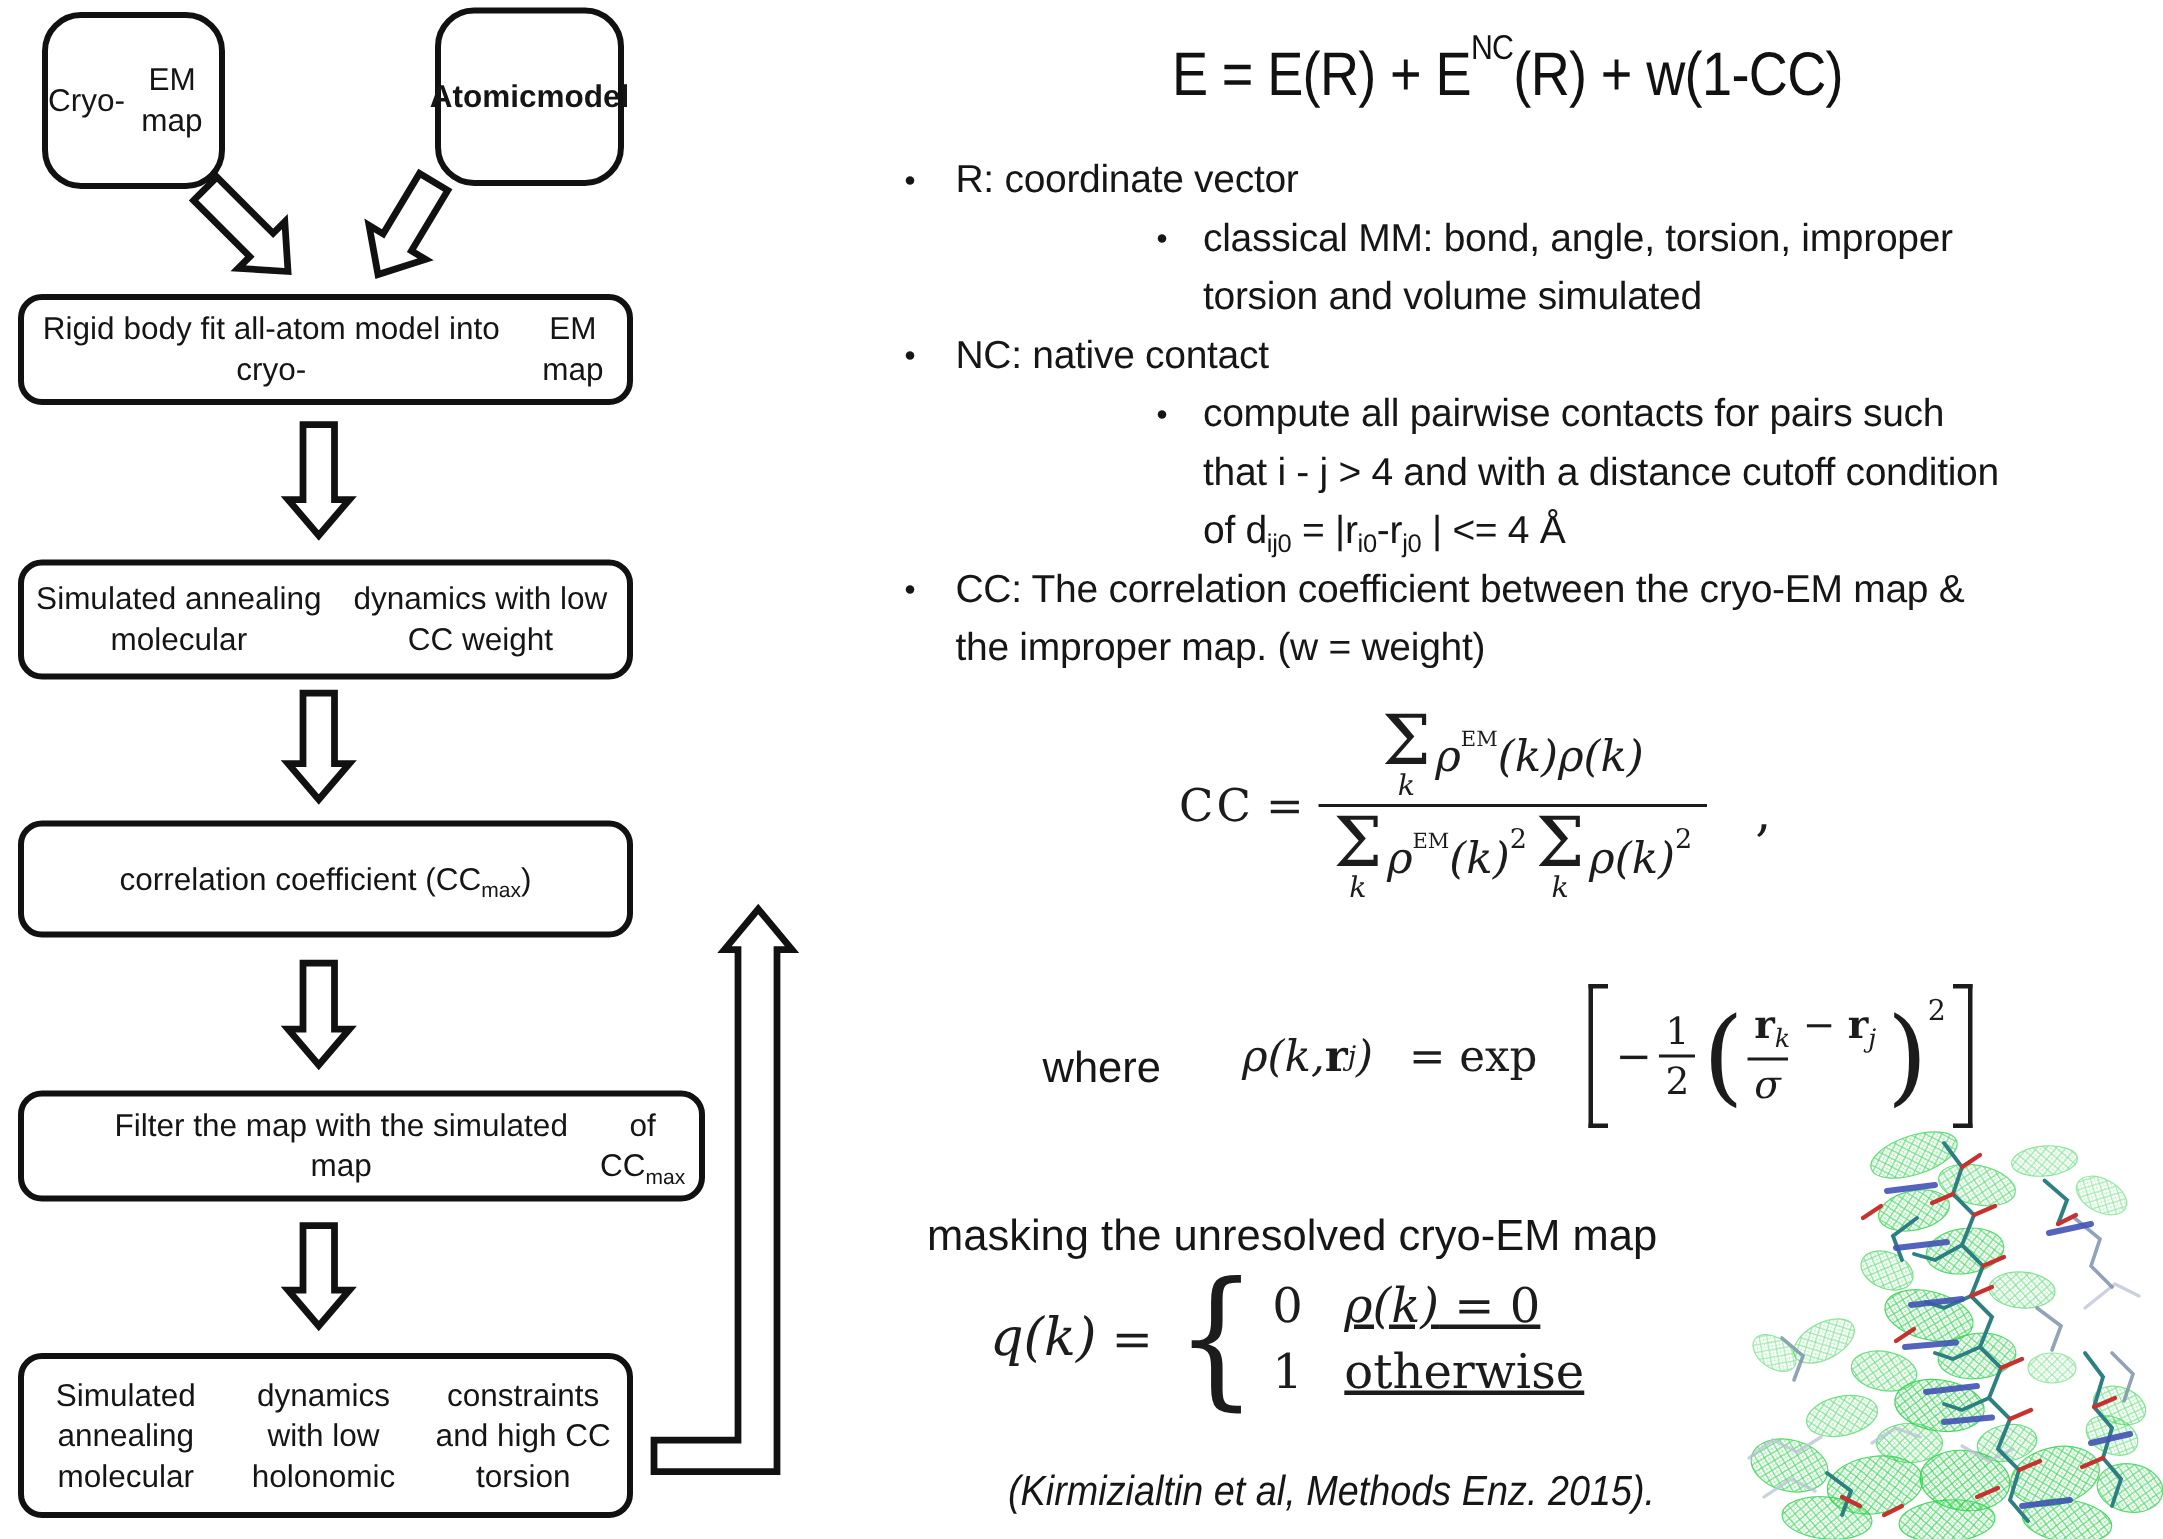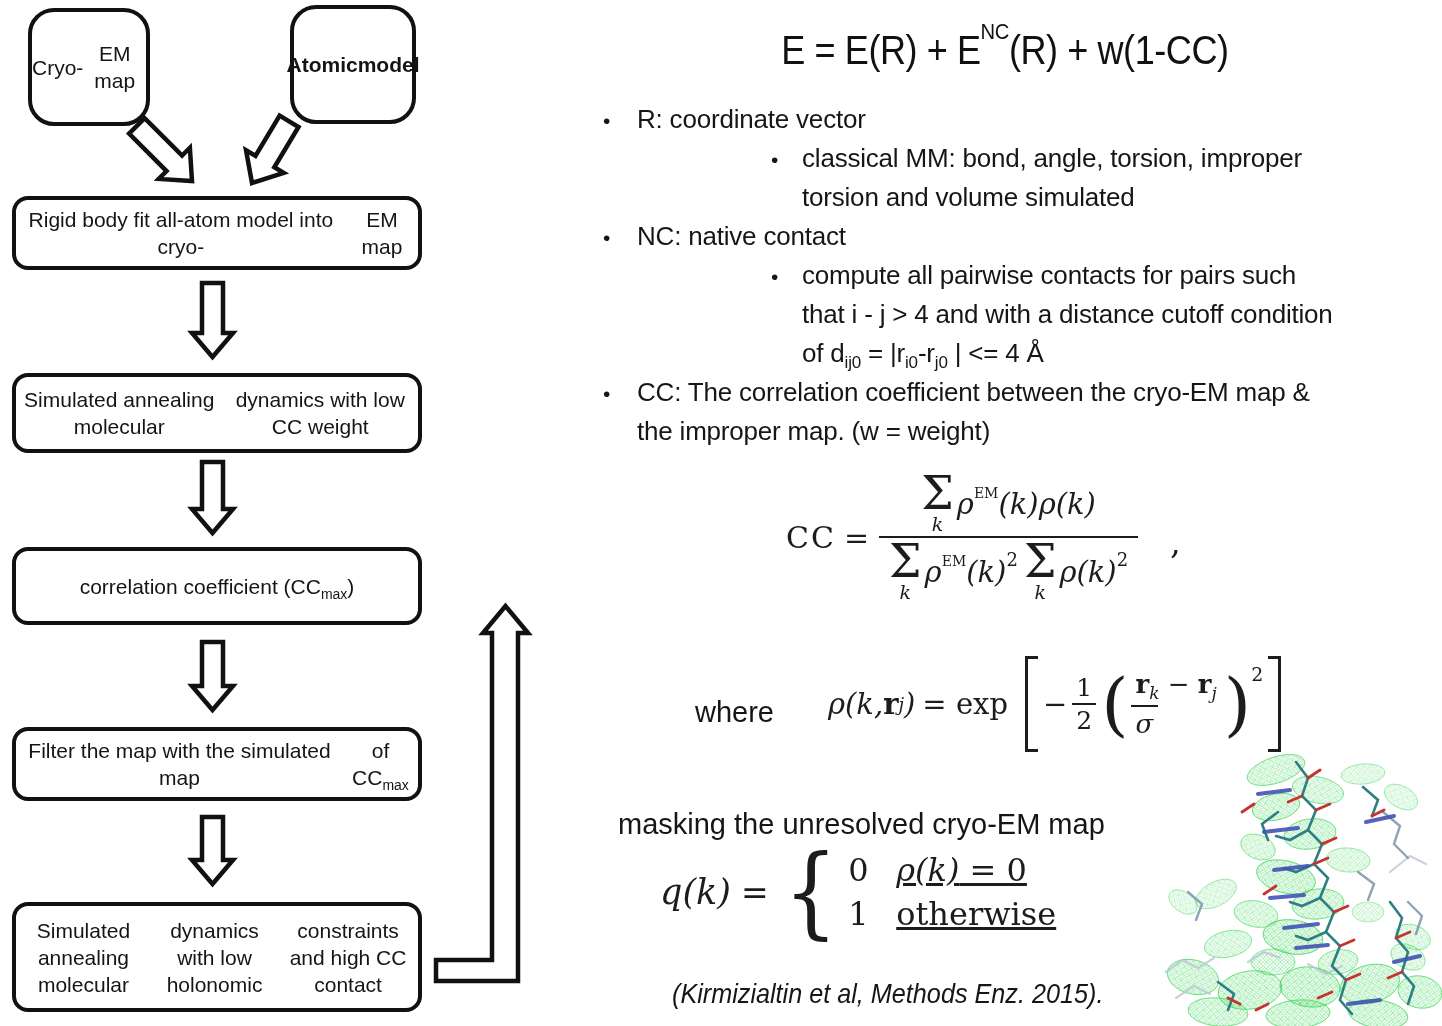--- a/index.html
+++ b/index.html
@@ -90,28 +90,28 @@
   <div>Rigid body fit all-atom model into cryo-</div>
   <div>EM map</div>
 </div>
 <div class="fbox" style="left:12px;top:373px;width:402px;height:72px;">
   <div>Simulated annealing molecular</div>
   <div>dynamics with low CC weight</div>
 </div>
 <div class="fbox" style="left:12px;top:547px;width:402px;height:70px;">
   <div><span>correlation coefficient (CC</span><sub>max</sub><span>)</span></div>
 </div>
-<div class="fbox" style="left:12px;top:727px;width:402px;height:66px;">
+<div class="fbox" style="left:12px;top:727px;width:402px;height:66px;padding-left:48px;">
   <div>Filter the map with the simulated map</div>
   <div><span>of CC</span><sub>max</sub></div>
 </div>
 <div class="fbox" style="left:12px;top:902px;width:402px;height:102px;">
   <div>Simulated annealing molecular</div>
   <div>dynamics with low holonomic</div>
-  <div>constraints and high CC contact</div>
+  <div>constraints and high CC torsion</div>
 </div>
 
 <svg class="arrow-layer">
 
   <polygon points="-11,-78 11,-78 11,-25 22,-25 0,0 -22,-25 -11,-25" transform="translate(192,181) rotate(-45)"></polygon>
   <polygon points="-11,-72 11,-72 11,-25 22,-25 0,0 -22,-25 -11,-25" transform="translate(252,183) rotate(31)"></polygon>
 
   <polygon points="202,283 223,283 223,333 233,333 212.5,357 192,333 202,333"></polygon>
   <polygon points="202,462 223,462 223,509 233,509 212.5,533 192,509 202,509"></polygon>
   <polygon points="202,642 223,642 223,686 233,686 212.5,710 192,686 202,686"></polygon>
@@ -166,21 +166,21 @@
   </span>
   <span class="cc-comma">,</span>
 </div>
 
 <div class="where">where</div>
 <div class="rho-def math">
   <span class="mi">ρ(k, </span>
     <span class="mbold">r</span>
     <sub class="mi" style="font-size:18px;">j</sub>
     <span class="mi">)</span>
-  <span style="margin:0 7px;">= exp</span>
+  <span style="margin:0 24px;">= exp</span>
   <span class="brk l"></span>
   <span>−</span>
   <span class="sfrac">
       <span class="n">1</span>
       <span class="d">2</span>
     </span>
   <span class="bigp">(</span>
   <span class="ifrac">
     <span class="n"><span class="mbold">r</span><sub class="mi" style="font-size:17px;">k</sub><span> − </span><span class="mbold">r</span><sub class="mi" style="font-size:17px;">j</sub></span>
     <span class="d">σ</span>

